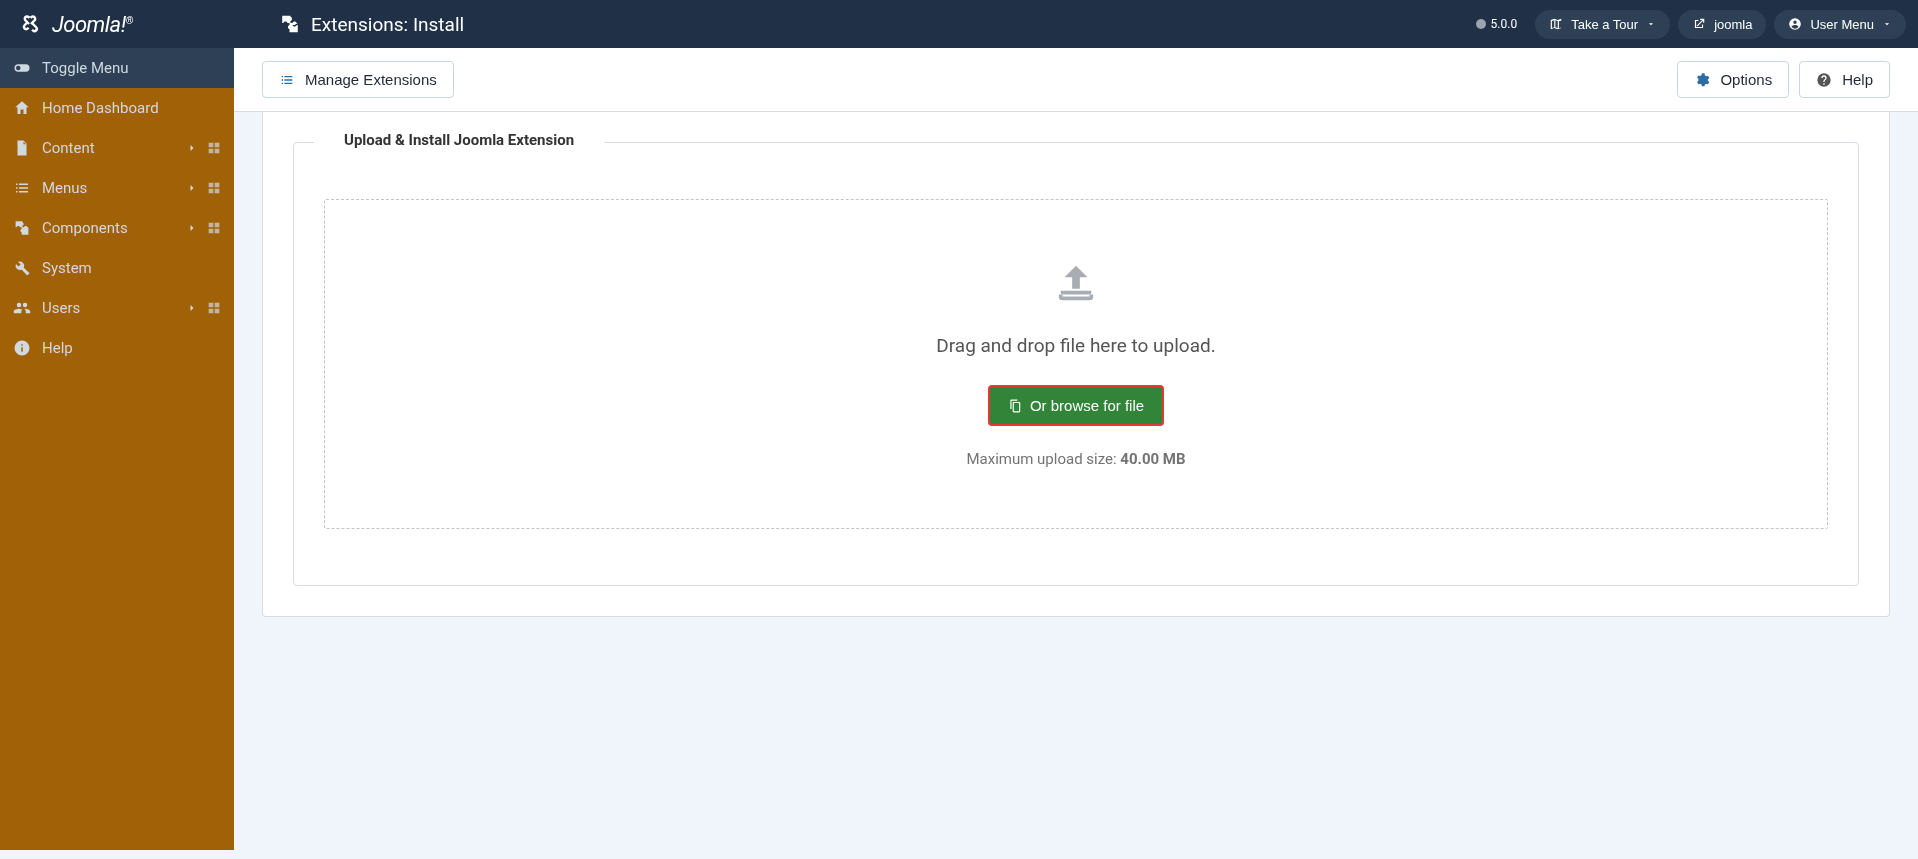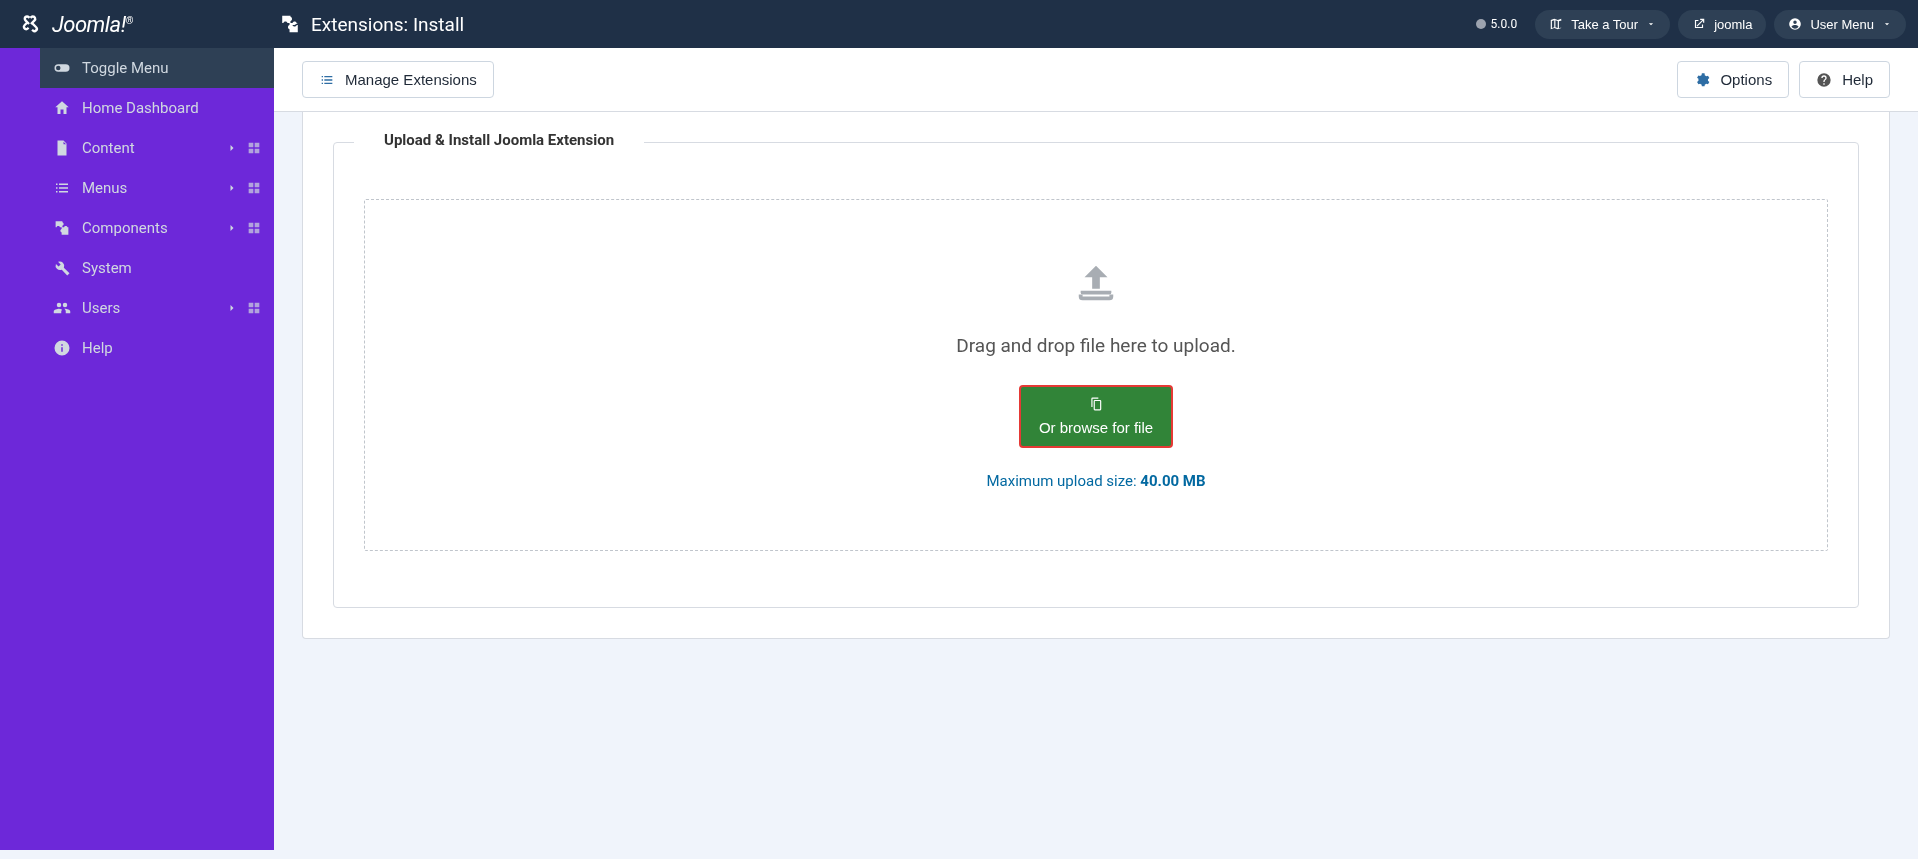--- a/index.html
+++ b/index.html
@@ -13,21 +13,21 @@
 .page-title-area svg { width: 22px; height: 22px; fill: #fff; }
 .page-title { font-size: 19px; font-weight: 400; }
 .header-right { display: flex; align-items: center; gap: 8px; padding-right: 12px; }
 .version-badge { display: flex; align-items: center; gap: 4px; font-size: 12px; color: #ffffff; margin-right: 10px; }
 .version-badge svg { width: 12px; height: 12px; fill: #9ca3af; }
 .header-btn { display: flex; align-items: center; gap: 8px; padding: 7px 14px; border-radius: 20px; background: #2e4055; color: #fff; font-size: 13px; cursor: pointer; border: none; }
 .header-btn svg { width: 14px; height: 14px; fill: #fff; }
 .header-btn .chevron { width: 10px; height: 10px; }
 
 .container { display: flex; min-height: calc(100vh - 57px); }
-.sidebar { width: 274px; background: #6d28d9; color: #fff; flex-shrink: 0; padding-left: 40px; }
+.sidebar { width: 234px; background: #a16207; color: #fff; flex-shrink: 0; }
 .sidebar-item { display: flex; align-items: center; padding: 10px 12px; cursor: pointer; color: #d0d8e0; }
 .sidebar-item.toggle { background: #2e4055; }
 .sidebar-item .icon { width: 20px; height: 20px; display: flex; align-items: center; justify-content: center; margin-right: 10px; }
 .sidebar-item .icon svg { width: 18px; height: 18px; fill: currentColor; }
 .sidebar-item .label { flex: 1; font-size: 15px; }
 .sidebar-item .chev { width: 12px; height: 12px; fill: currentColor; margin-right: 8px; }
 .sidebar-item .quick { width: 16px; height: 16px; fill: currentColor; opacity: 0.7; }
 
 .main { flex: 1; display: flex; flex-direction: column; }
 .toolbar { height: 64px; background: #fff; display: flex; align-items: center; padding: 0 28px; border-bottom: 1px solid #d7dbe2; }
@@ -43,23 +43,23 @@
 .tab { padding: 13px 20px; font-size: 15px; color: #2e6da4; cursor: pointer; border-bottom: 3px solid transparent; background: none; border-left: none; border-right: none; border-top: none; }
 .tab.active { background: #fff; color: #2e6da4; border: 1px solid #d7dbe2; border-bottom: 3px solid #2e6da4; border-top-left-radius: 4px; border-top-right-radius: 4px; margin-bottom: -1px; font-weight: 500; }
 .tab:not(.active) { color: #555; }
 
 .panel { background: #fff; border: 1px solid #d7dbe2; border-top: none; padding: 30px; border-radius: 0 0 4px 4px; }
 .fieldset { position: relative; border: 1px solid #d7dbe2; border-radius: 4px; padding: 56px 30px; }
 .fieldset-legend { position: absolute; top: -12px; left: 20px; background: #fff; padding: 0 30px; font-size: 15px; font-weight: 700; color: #333; }
 .dropzone { border: 1px dashed #c0c5cc; border-radius: 2px; padding: 60px 20px; text-align: center; }
 .upload-icon { width: 46px; height: 46px; fill: #a8adb3; margin: 0 auto 28px; display: block; }
 .drop-text { font-size: 19px; color: #555; margin-bottom: 28px; }
-.browse-btn { display: inline-flex; align-items: center; gap: 8px; padding: 10px 18px; background: #318438; color: #fff; border: 2px solid #e53935; border-radius: 4px; font-size: 15px; cursor: pointer; flex-direction: column; }
+.browse-btn { display: inline-flex; align-items: center; gap: 8px; padding: 10px 18px; background: #318438; color: #fff; border: 2px solid #e53935; border-radius: 4px; font-size: 15px; cursor: pointer; }
 .browse-btn svg { width: 14px; height: 14px; fill: #fff; }
-.max-size { margin-top: 24px; font-size: 15px; color: #0369a1; }
+.max-size { margin-top: 24px; font-size: 15px; color: #737373; }
 .max-size strong { font-weight: 700; }
 </style>
 </head>
 <body>
 
 <div class="header">
   <div class="logo-area">
     <div class="logo-svg">
       <svg width="28" height="28" viewBox="0 0 24 24">
           <path fill="#fff" d="M9.5 4.5a3 3 0 00-3 3c0 .8.3 1.5.9 2.1l3.1 3.1 1.4-1.4-3.1-3.1a1 1 0 011.4-1.4l.7.7 1.4-1.4-.7-.7A3 3 0 009.5 4.5zm5 0a3 3 0 00-2.1.9l-.7.7 1.4 1.4.7-.7a1 1 0 011.4 1.4l-3.1 3.1 1.4 1.4 3.1-3.1a3 3 0 00-2.1-5.1zM6.6 12.4a3 3 0 002.1 5.1 3 3 0 002.1-.9l.7-.7-1.4-1.4-.7.7a1 1 0 01-1.4-1.4l3.1-3.1-1.4-1.4-3.1 3.1zm8.3-1.4l-1.4 1.4 3.1 3.1a1 1 0 01-1.4 1.4l-.7-.7-1.4 1.4.7.7a3 3 0 004.2 0 3 3 0 000-4.2l-3.1-3.1z"></path>

